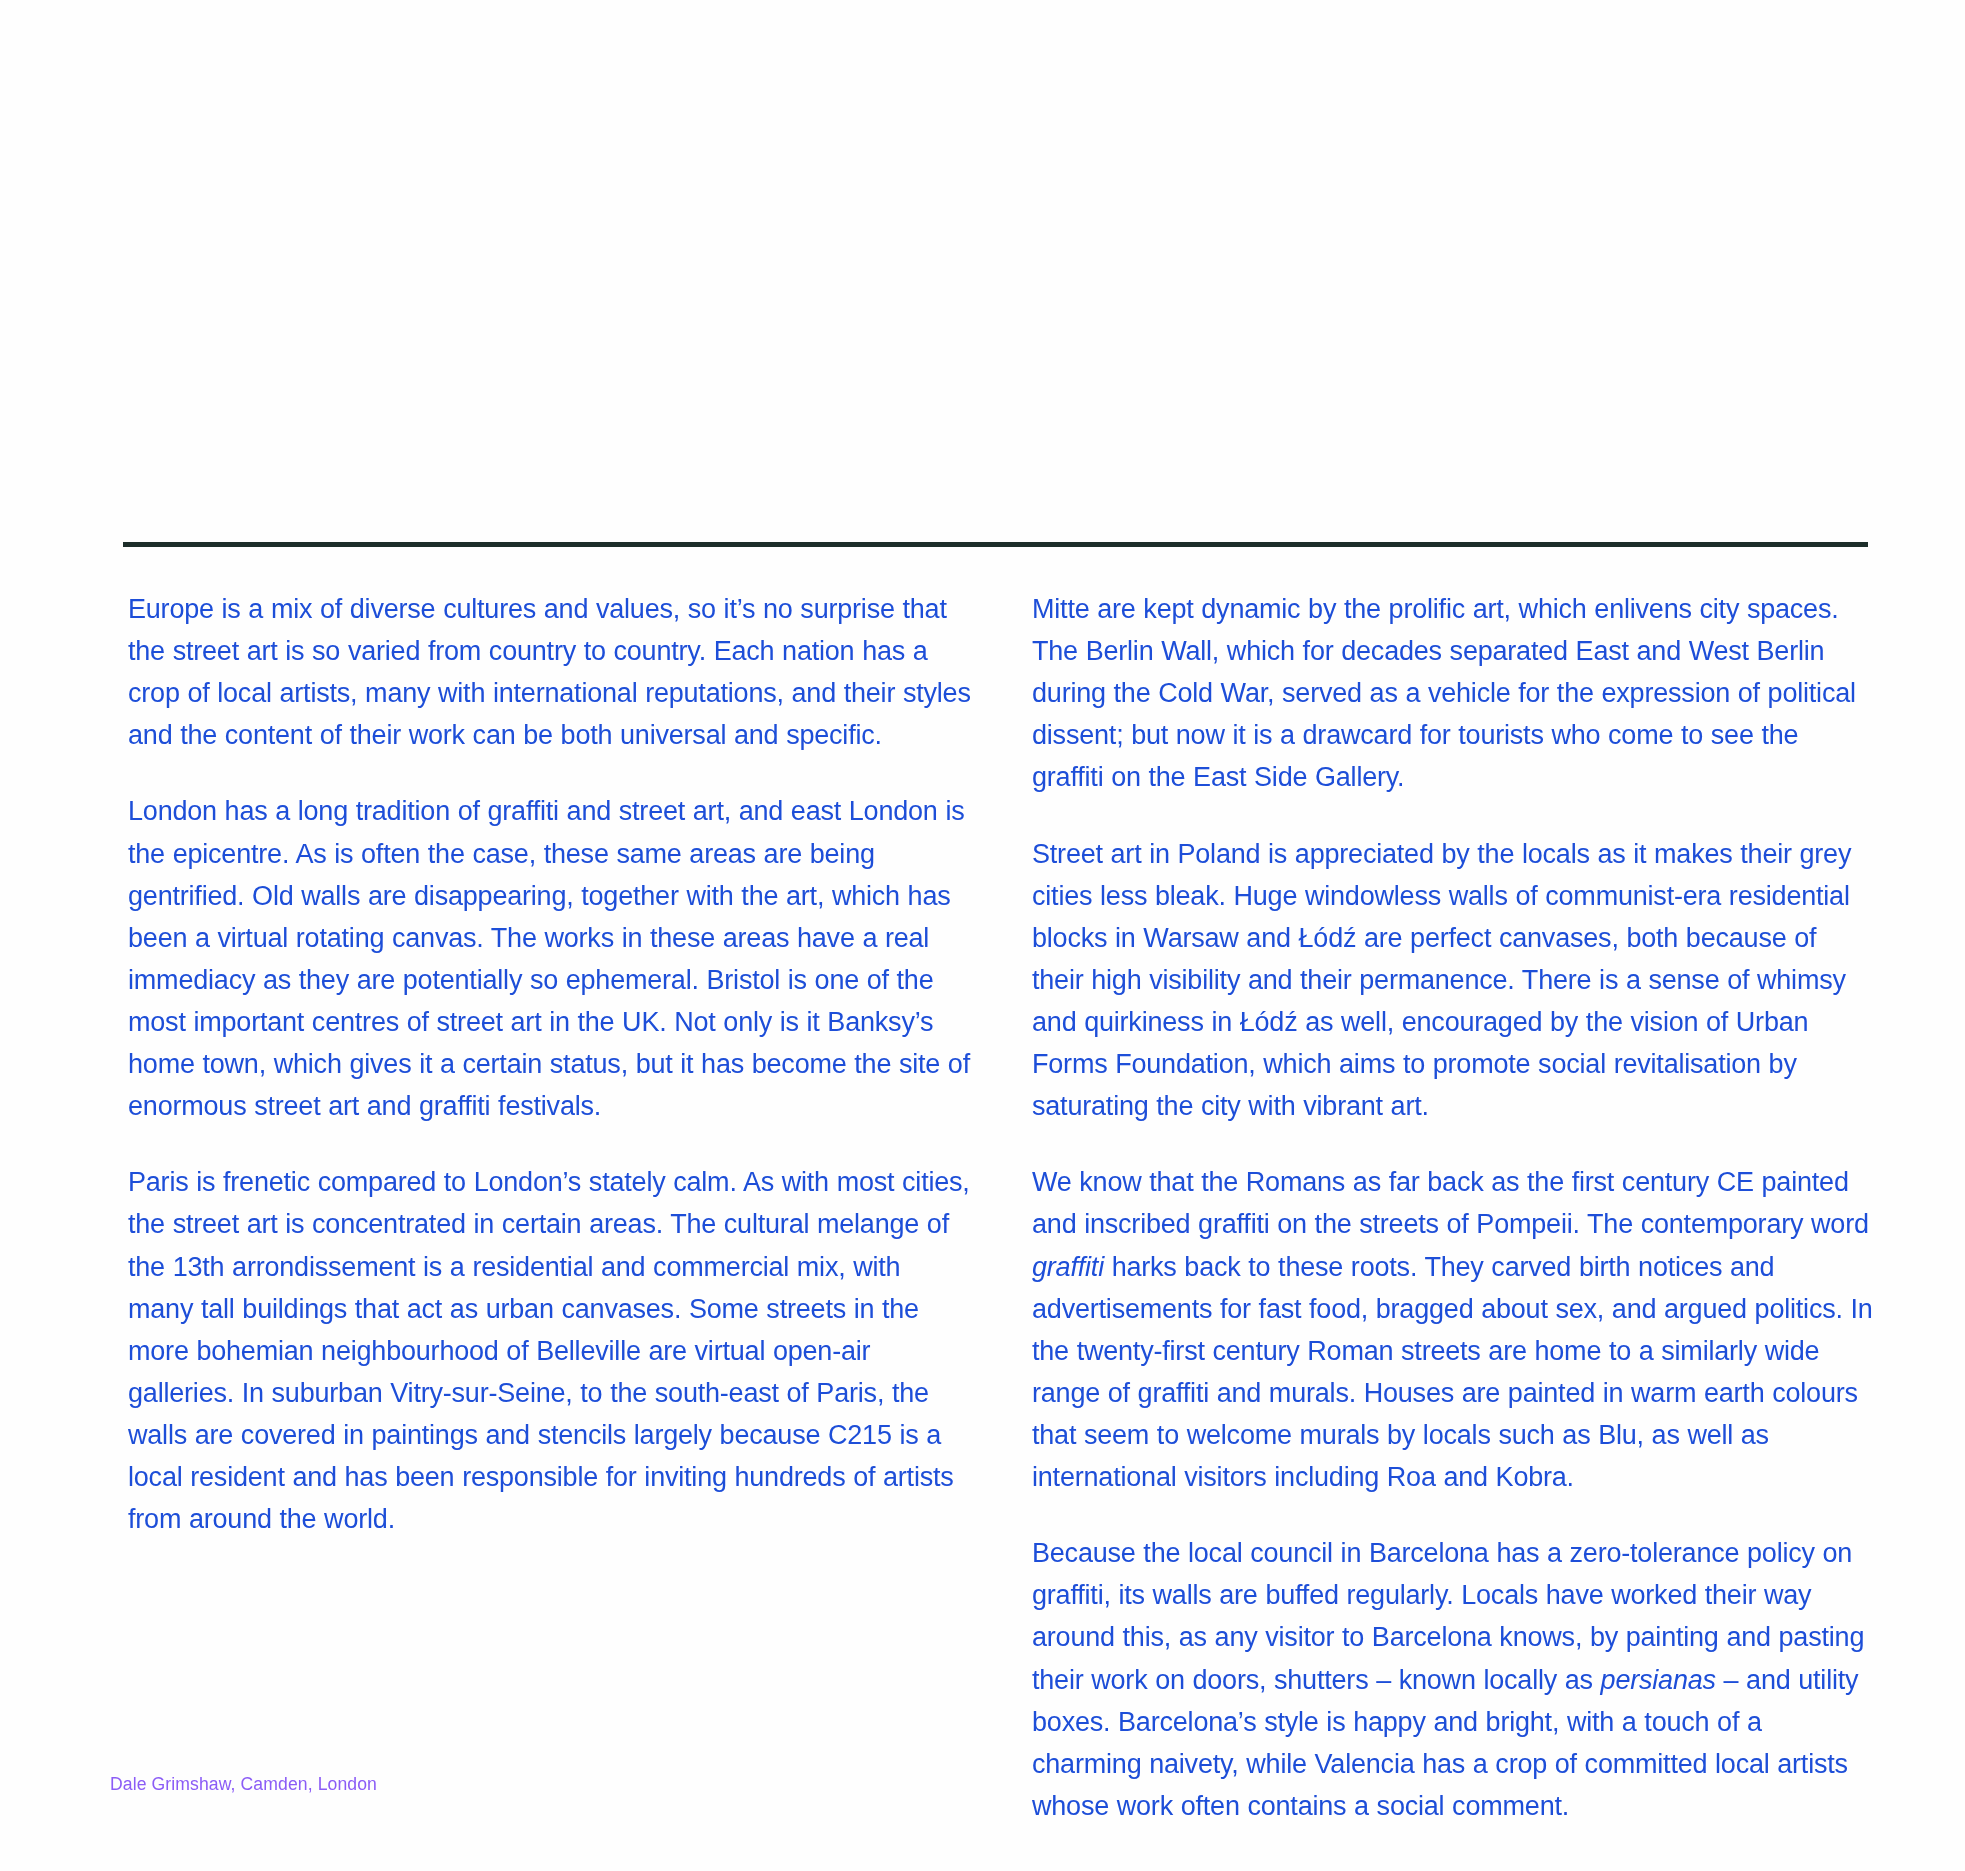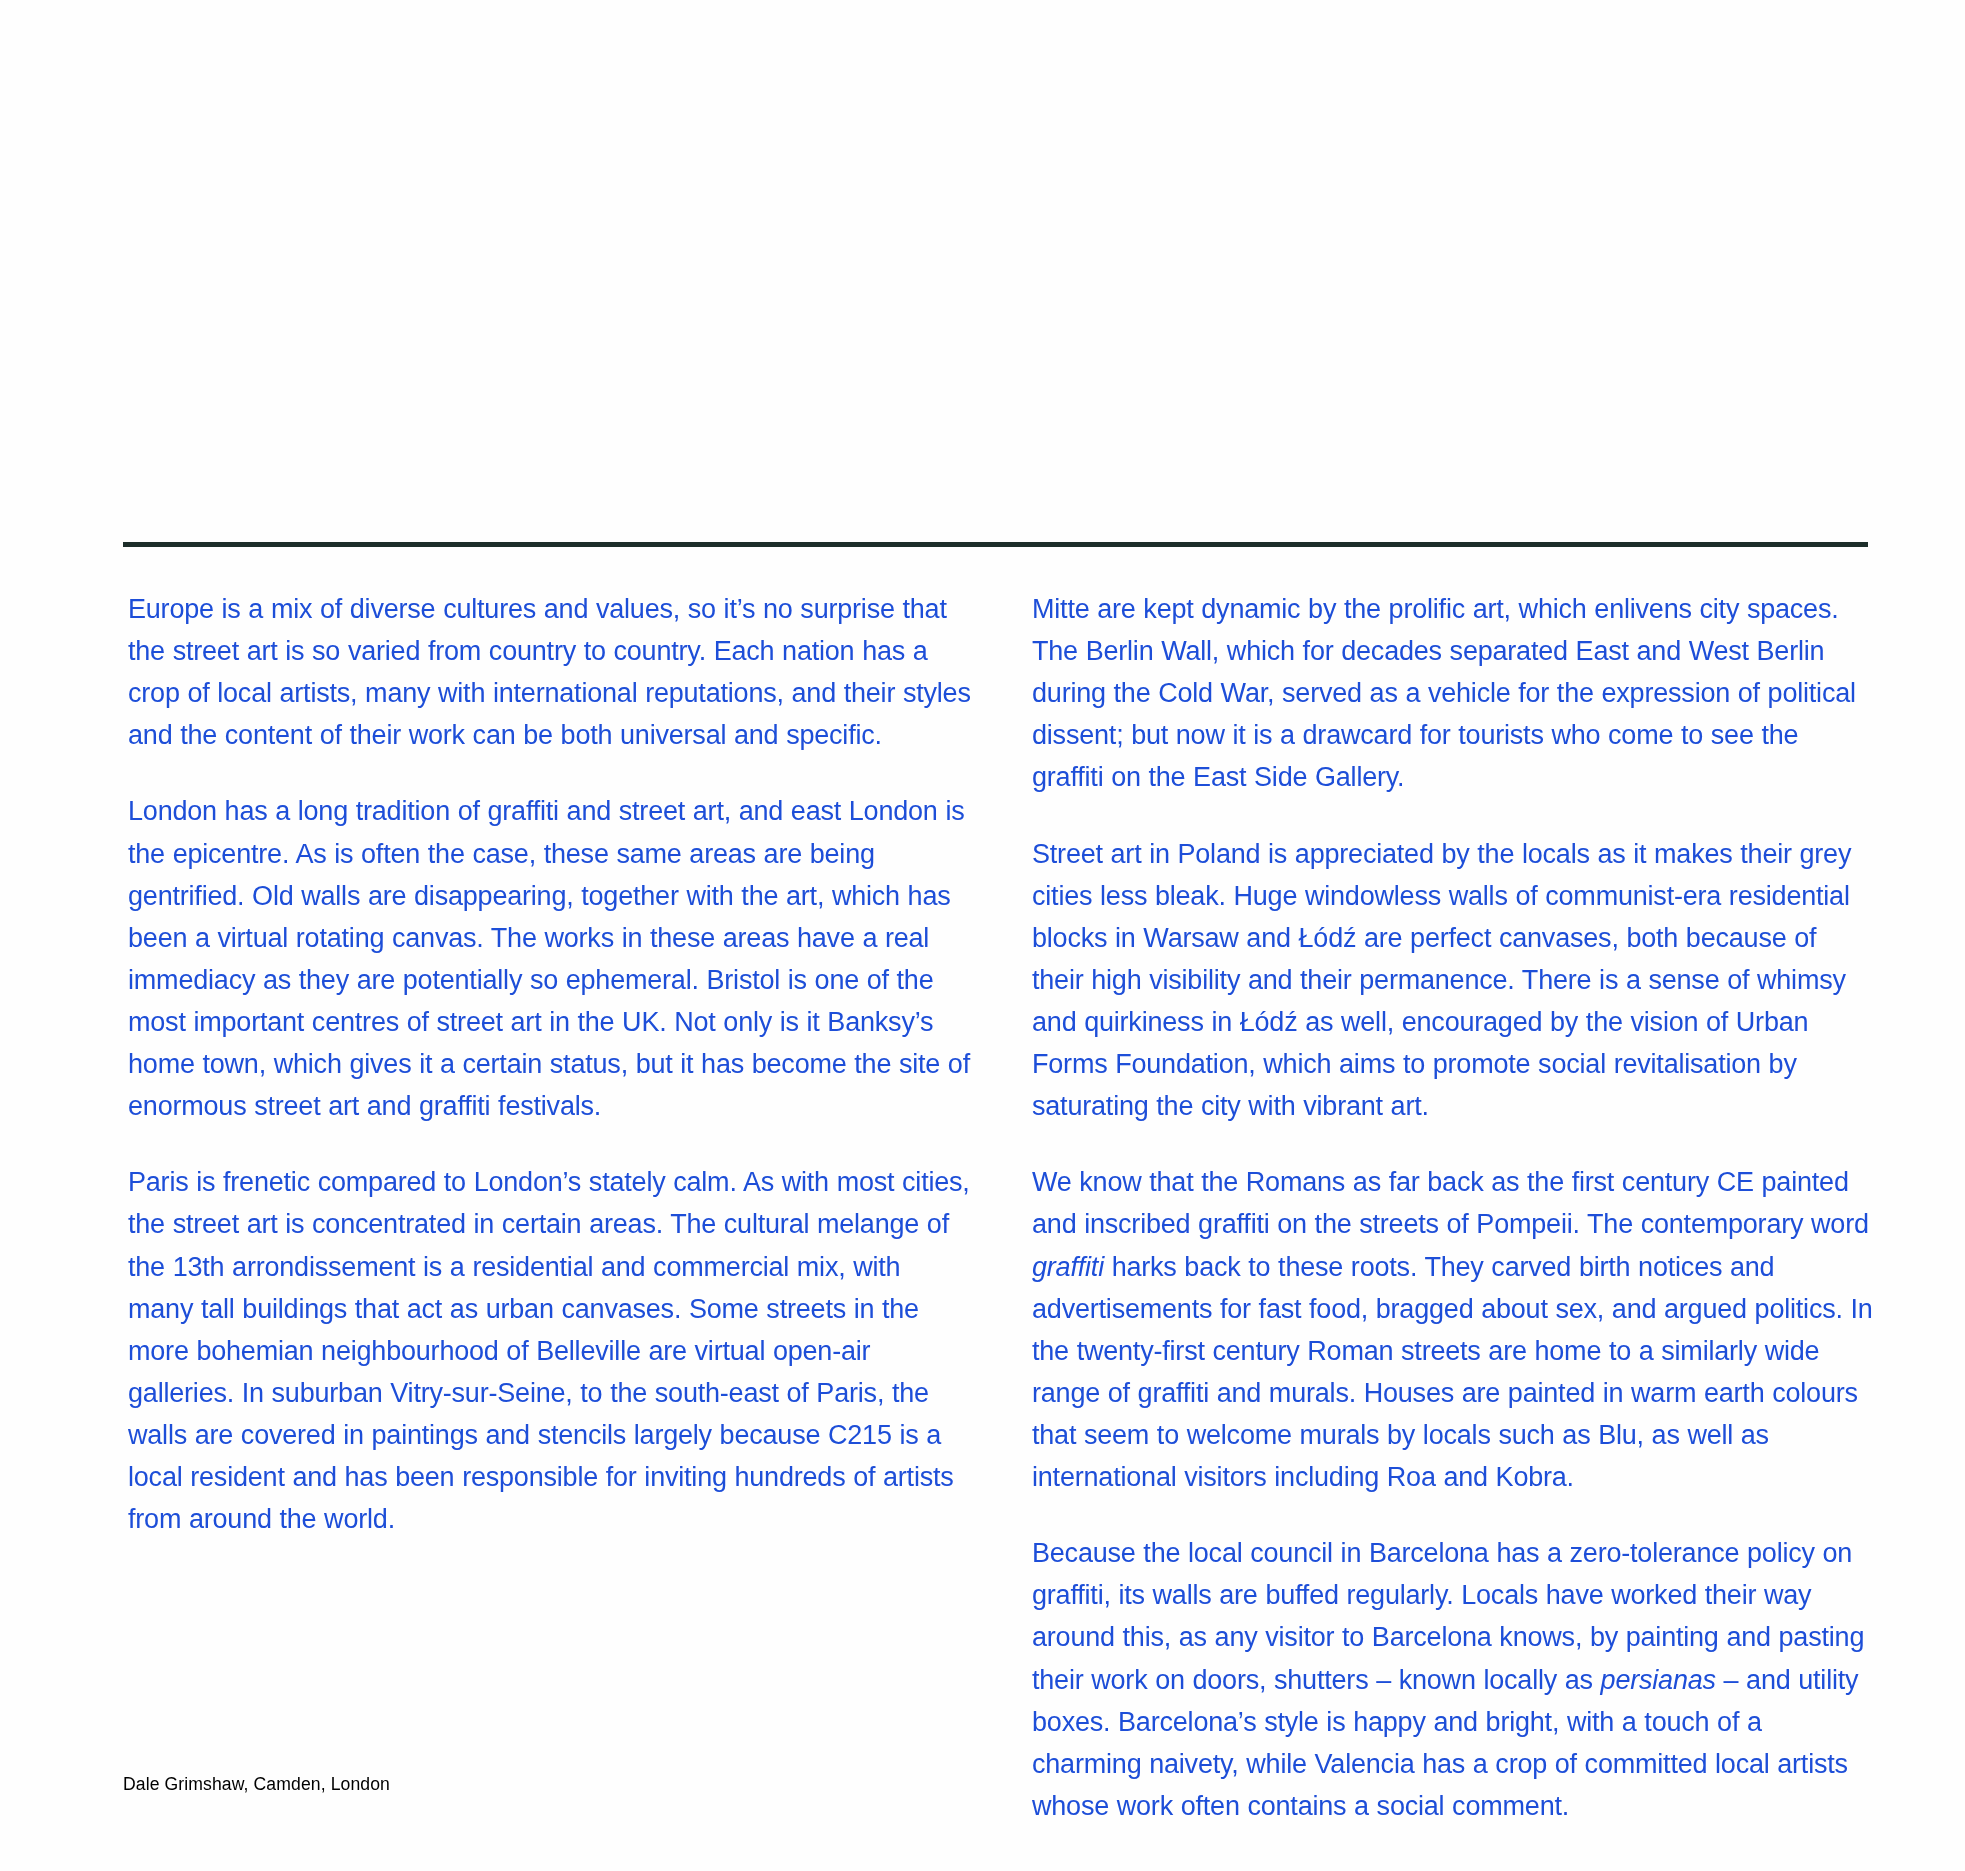--- a/index.html
+++ b/index.html
@@ -81,26 +81,26 @@
     word-spacing: 0.4px;
     text-align: left;
     font-weight: 400;
   }
   .para:last-child { margin-bottom: 0; }
   .para em { font-style: italic; }
 
   
   .caption {
     position: absolute;
-    left: 123px;
+    left: 110px;
     top: 1773px;
     font-family: "Liberation Sans", sans-serif;
     font-size: 17.6px;
     line-height: 1.3;
-    color: #000000;
+    color: #8b5cf6;
     letter-spacing: 0.1px;
     white-space: nowrap;
   }
 </style>
 </head>
 <body>
 
 <div class="page">
 
 

